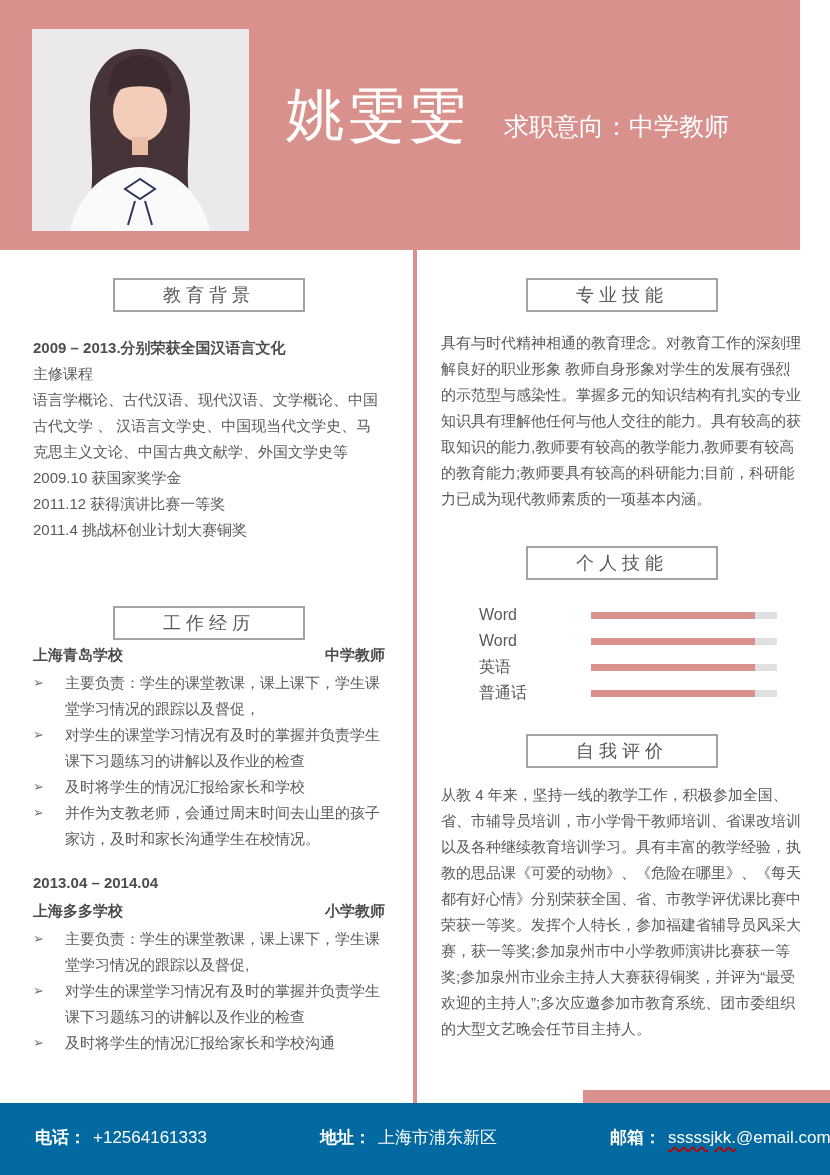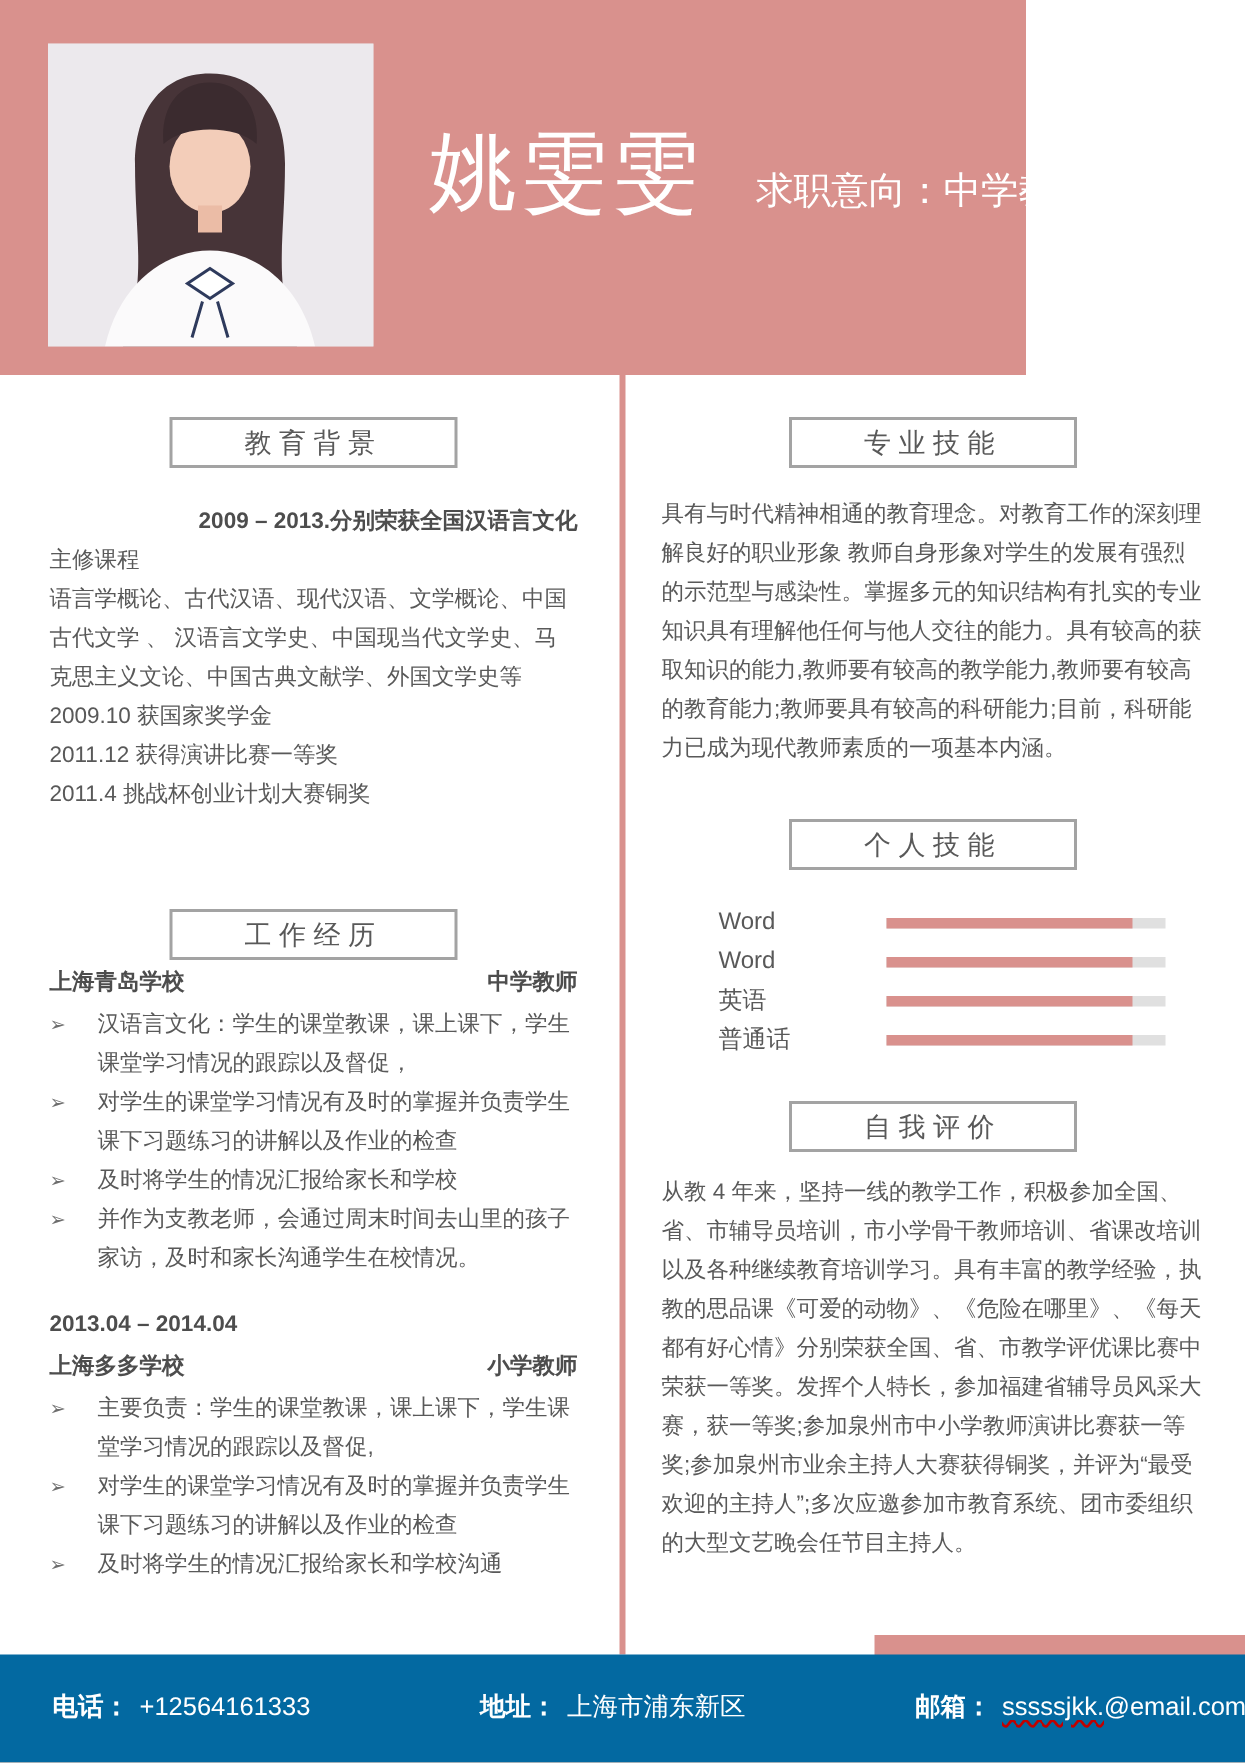--- a/index.html
+++ b/index.html
@@ -4,38 +4,38 @@
 <style>
   * { box-sizing: border-box; margin: 0; padding: 0; }
   html,body { background:#888; }
   .page {
     position: relative; width: 830px; height: 1175px; margin: 0 auto;
     background: #ffffff; overflow: hidden;
     font-family: "Liberation Sans", "DejaVu Sans", sans-serif;
     color: #595959;
   }
   
-  .header { position:absolute; left:0; top:0; width:684px; height:250px; background:#D9918D; }
+  .header { position:absolute; left:0; top:0; width:800px; height:250px; background:#D9918D; }
   .photo  { position:absolute; left:32px; top:29px; width:217px; height:202px; background:#ECE9ED; overflow:hidden; }
   .name   { position:absolute; left:286px; top:76px; font-size:58px; font-weight:300; color:#ffffff; letter-spacing:3px; white-space:nowrap; }
   .intent { position:absolute; left:504px; top:110px; font-size:25px; color:#ffffff; white-space:nowrap; }
   
   .main    { position:absolute; left:0; top:250px; width:830px; height:853px; background:#ffffff; }
   .divider { position:absolute; left:413px; top:0; width:4px; height:853px; background:#D9918D; }
   .col-left  { position:absolute; left:33px;  top:0; width:352px; }
   .col-right { position:absolute; left:441px; top:0; width:362px; }
   .sec-box {
     width:192px; height:34px; margin:28px auto 0; background:#ffffff;
     border:2px solid #a3a3a3; text-align:center; line-height:30px;
     font-size:18px; color:#595959; letter-spacing:5px;
   }
   .txt  { font-size:15px; line-height:26px; color:#595959; }
   .bold { font-weight:700; color:#4d4d4d; }
   
-  .edu-line1 { display:flex; justify-content:flex-end; margin-top:23px; font-size:15px; line-height:26px; }
+  .edu-line1 { display:flex; justify-content:flex-start; margin-top:23px; font-size:15px; line-height:26px; }
   .mt-edu-box2 { margin-top:63px; }
   
   .job-period { margin-top:18px; font-size:15px; line-height:26px; }
   .job-head   { display:flex; justify-content:space-between; margin-top:2px; font-size:15px; line-height:26px; }
   .bullets { margin-top:2px; }
   .bullet  { display:flex; align-items:flex-start; }
   .bullet .marker { flex:none; width:32px; font-size:13px; line-height:26px; color:#6e6e6e; }
   .bullet .b-text { flex:1; }
   .job2 { margin-top:12px; }
   
@@ -106,21 +106,21 @@
       <div class="sec-box mt-edu-box2">工作经历</div>
 
       <div>
         <div class="job-head bold">
           <span>上海青岛学校</span>
           <span>中学教师</span>
         </div>
         <div class="bullets">
           <div class="bullet">
             <span class="marker">➢</span>
-            <span class="b-text txt">汉语言文化：学生的课堂教课，课上课下，学生课堂学习情况的跟踪以及督促，</span>
+            <span class="b-text txt">主要负责：学生的课堂教课，课上课下，学生课堂学习情况的跟踪以及督促，</span>
           </div>
           <div class="bullet">
             <span class="marker">➢</span>
             <span class="b-text txt">对学生的课堂学习情况有及时的掌握并负责学生课下习题练习的讲解以及作业的检查</span>
           </div>
           <div class="bullet">
             <span class="marker">➢</span>
             <span class="b-text txt">及时将学生的情况汇报给家长和学校</span>
           </div>
           <div class="bullet">

